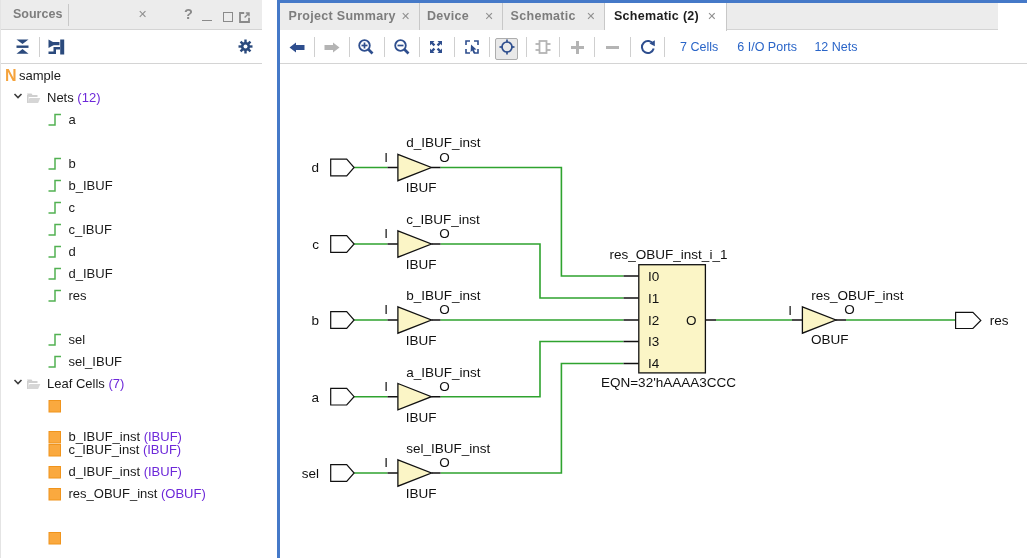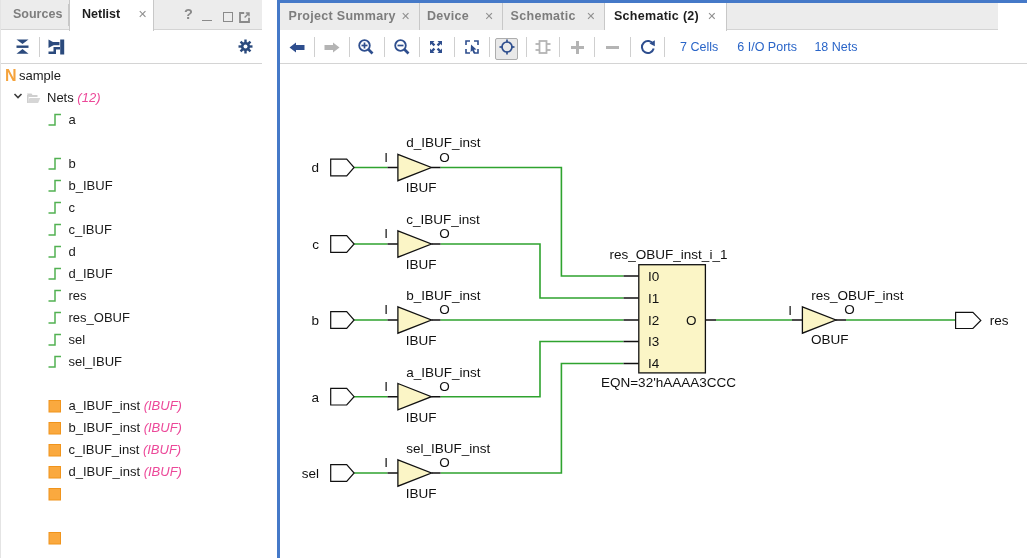--- a/index.html
+++ b/index.html
@@ -9,21 +9,21 @@
 #lpanel { position:absolute; left:0; top:0; width:262px; height:558px; background:#fff;
   border-right:1px solid #c9c9c9; border-left:1.5px solid #e4e4e4; }
 #ltabs { position:absolute; left:0; top:0; width:261px; height:29.5px; background:#ececec;
   border-bottom:1px solid #d4d4d4; }
 .tab { position:absolute; top:0; height:29.5px; font-weight:bold; font-size:12.5px; color:#7d7d7d; }
 #ltool { position:absolute; left:0; top:29.5px; width:261px; height:34.5px; background:#fff;
   border-bottom:1px solid #d4d4d4; }
 #ltree { position:absolute; left:0; top:64px; width:261px; height:494px; background:#fff;
   font-size:13px; color:#1a1a1a; }
 .trow { position:absolute; left:0; width:261px; height:22px; line-height:22px; }
-.gy { color:#ec4899;font-style:italic; }
+.gy { color:#6d28d9; }
 .nlogo { position:absolute; left:4px; top:0; font-weight:bold; font-size:16px; color:#f5a33c; }
 .ticon { display:block; }
 .chev { display:block; }
 .winbtn { position:absolute; top:0; height:29.5px; line-height:29.5px; color:#8a8a8a; font-size:13px; }
 .tclose { color:#909090; font-size:11px; font-weight:normal; }
 
 #rpanel { position:absolute; left:277px; top:0; width:750px; height:558px; background:#fff;
   border-left:3.5px solid #4579c8; border-top:3px solid #4579c8; }
 #rtabs { position:absolute; left:0; top:0; width:718px; height:26.5px; background:#ececec;
   border-bottom:1px solid #d4d4d4; }
@@ -32,21 +32,20 @@
 #rtool { position:absolute; left:0; top:26.5px; width:746.5px; height:34.5px; background:#fff;
   border-bottom:1px solid #d4d4d4; }
 .btxt { position:absolute; top:29.5px; height:34.5px; line-height:34.5px; color:#2a65c8; font-size:12.5px; }
 </style></head>
 <body>
 <div id="page">
   <div id="lpanel">
     <div id="ltabs">
       <div class="tab" style="left:12px;line-height:29.5px">Sources</div>
       <div class="vsep" style="left:67px;top:4px;height:22px;background:#c8c8c8"></div>
-      <div class="tab" style="left:68px;width:85px;height:30.5px;background:#fff;border-right:1px solid #c8c8c8;border-left:1px solid #c8c8c8;line-height:29.5px;color:#1e1e1e;padding-left:12px;z-index:2">Netlist</div>
       <div class="winbtn" style="left:135px;top:0;color:#8a8a8a;font-size:13px;left:136px">&nbsp;</div>
       <span style="position:absolute;left:137px;top:0;height:29.5px;line-height:29.5px;color:#909090;font-size:11px;z-index:3">✕</span>
       <span class="winbtn" style="left:183px;font-weight:bold;font-size:14.5px">?</span>
       <div style="position:absolute;left:201px;top:19.5px;width:9.5px;height:1.8px;background:#8a8a8a"></div>
       <div style="position:absolute;left:222px;top:12px;width:9.6px;height:9.8px;border:1.8px solid #8a8a8a"></div>
       <svg style="position:absolute;left:237.5px;top:11.5px" width="11" height="11" viewBox="0 0 11 11">
         <path d="M5.2,1 H1 V10 H10 V5.8" fill="none" stroke="#8a8a8a" stroke-width="1.8"></path>
         <path d="M5.6,5.4 L9.6,1.4 M6.8,1 H10 V4.2" fill="none" stroke="#8a8a8a" stroke-width="1.4"></path>
       </svg>
     </div>
@@ -157,53 +156,59 @@
           <span style="position:absolute;left:67.5px">d_IBUF</span>
         </div>
 <div class="trow" style="top:221px">
           <span style="position:absolute;left:46px;top:3px">
             <svg class="ticon" width="16" height="16" viewBox="0 0 16 16">
               <path d="M1.5,13 H8 V2.5 H14" fill="none" stroke="#52b152" stroke-width="1.5"></path>
             </svg>
           </span>
           <span style="position:absolute;left:67.5px">res</span>
         </div>
-<div class="trow" style="top:243px">
-          <span style="position:absolute;left:46px;top:3px">
-            <svg class="ticon" width="16" height="16" viewBox="0 0 16 16">
-              <path d="M1.5,13 H8 V2.5 H14" fill="none" stroke="#52b152" stroke-width="1.5"></path>
-            </svg>
-          </span>
-          <span style="position:absolute;left:67.5px">res_OBUF</span>
-        </div>
 <div class="trow" style="top:265px">
           <span style="position:absolute;left:46px;top:3px">
             <svg class="ticon" width="16" height="16" viewBox="0 0 16 16">
               <path d="M1.5,13 H8 V2.5 H14" fill="none" stroke="#52b152" stroke-width="1.5"></path>
             </svg>
           </span>
           <span style="position:absolute;left:67.5px">sel</span>
         </div>
 <div class="trow" style="top:287px">
           <span style="position:absolute;left:46px;top:3px">
             <svg class="ticon" width="16" height="16" viewBox="0 0 16 16">
               <path d="M1.5,13 H8 V2.5 H14" fill="none" stroke="#52b152" stroke-width="1.5"></path>
             </svg>
           </span>
           <span style="position:absolute;left:67.5px">sel_IBUF</span>
         </div>
+<div class="trow" style="top:309px">
+          <span style="position:absolute;left:11px;top:3px">
+            <svg class="chev" width="12" height="12" viewBox="0 0 12 12">
+              <path d="M2.5,4 L6,7.5 L9.5,4" fill="none" stroke="#3c3c3c" stroke-width="1.6"></path>
+            </svg>
+          </span>
+          <span style="position:absolute;left:25px;top:3px">
+            <svg class="ticon" width="16" height="16" viewBox="0 0 16 16">
+              <path d="M1,3.5 h4.5 l1,1.5 h5 v2 h-9 z" fill="#cfcfcf"></path>
+              <path d="M1,13 V5 h1.6 V13 z" fill="#cfcfcf"></path>
+              <path d="M3.5,8 h10.8 l-2.2,5 H1.6 z" fill="#d6d6d6"></path>
+            </svg>
+          </span>
+          <span style="position:absolute;left:46px">Leaf Cells <span class="gy">(7)</span></span>
+        </div>
 <div class="trow" style="top:331px">
           <span style="position:absolute;left:46px;top:3px">
             <svg class="ticon" width="16" height="16" viewBox="0 0 16 16">
               <rect x="2" y="2.5" width="11.5" height="11.5" fill="#faa93f" stroke="#f0941c" stroke-width="1"></rect>
             </svg>
           </span>
-          <span style="position:absolute;left:67.5px">a_IBUF_inst <span class="gy">(IBUF)</span></span>
-        </div>
-<div class="trow" style="top:353px">
+        </div>
+<div class="trow" style="top:362px">
           <span style="position:absolute;left:46px;top:3px">
             <svg class="ticon" width="16" height="16" viewBox="0 0 16 16">
               <rect x="2" y="2.5" width="11.5" height="11.5" fill="#faa93f" stroke="#f0941c" stroke-width="1"></rect>
             </svg>
           </span>
           <span style="position:absolute;left:67.5px">b_IBUF_inst <span class="gy">(IBUF)</span></span>
         </div>
 <div class="trow" style="top:397px">
           <span style="position:absolute;left:46px;top:3px">
             <svg class="ticon" width="16" height="16" viewBox="0 0 16 16">
@@ -219,20 +224,21 @@
             </svg>
           </span>
           <span style="position:absolute;left:67.5px">c_IBUF_inst <span class="gy">(IBUF)</span></span>
         </div>
 <div class="trow" style="top:419px">
           <span style="position:absolute;left:46px;top:3px">
             <svg class="ticon" width="16" height="16" viewBox="0 0 16 16">
               <rect x="2" y="2.5" width="11.5" height="11.5" fill="#faa93f" stroke="#f0941c" stroke-width="1"></rect>
             </svg>
           </span>
+          <span style="position:absolute;left:67.5px">res_OBUF_inst <span class="gy">(OBUF)</span></span>
         </div>
 <div class="trow" style="top:463px">
           <span style="position:absolute;left:46px;top:3px">
             <svg class="ticon" width="16" height="16" viewBox="0 0 16 16">
               <rect x="2" y="2.5" width="11.5" height="11.5" fill="#faa93f" stroke="#f0941c" stroke-width="1"></rect>
             </svg>
           </span>
         </div>
       </div>
   </div>
@@ -320,21 +326,21 @@
 <div class="vsep" style="left:419.9px;top:37px;height:20px"></div>
 <div class="vsep" style="left:454.2px;top:37px;height:20px"></div>
 <div class="vsep" style="left:489.1px;top:37px;height:20px"></div>
 <div class="vsep" style="left:526.3px;top:37px;height:20px"></div>
 <div class="vsep" style="left:559.2px;top:37px;height:20px"></div>
 <div class="vsep" style="left:594.2px;top:37px;height:20px"></div>
 <div class="vsep" style="left:630.1px;top:37px;height:20px"></div>
 <div class="vsep" style="left:664.7px;top:37px;height:20px"></div>
       <div class="btxt" style="left:680.6px">7 Cells</div>
       <div class="btxt" style="left:737.8px">6 I/O Ports</div>
-      <div class="btxt" style="left:814.9px">18 Nets</div>
+      <div class="btxt" style="left:814.9px">12 Nets</div>
       </div>
     </div>
   </div>
   <svg style="position:absolute;left:280.5px;top:64px" width="746.5" height="494" viewBox="280.5 64 746.5 494">
 <g fill="none" stroke="#2fa32f" stroke-width="1.6">
 <path d="M353.6,167.5 H387 M440,167.5 H560.9 V276 H623"></path>
 <path d="M353.6,244 H387 M440,244 H539.5 V298 H623"></path>
 <path d="M353.6,320 H387 M440,320 H623"></path>
 <path d="M353.6,396.7 H387 M440,396.7 H539.5 V341.5 H623"></path>
 <path d="M353.6,473 H387 M440,473 H560.9 V363.5 H623"></path>

